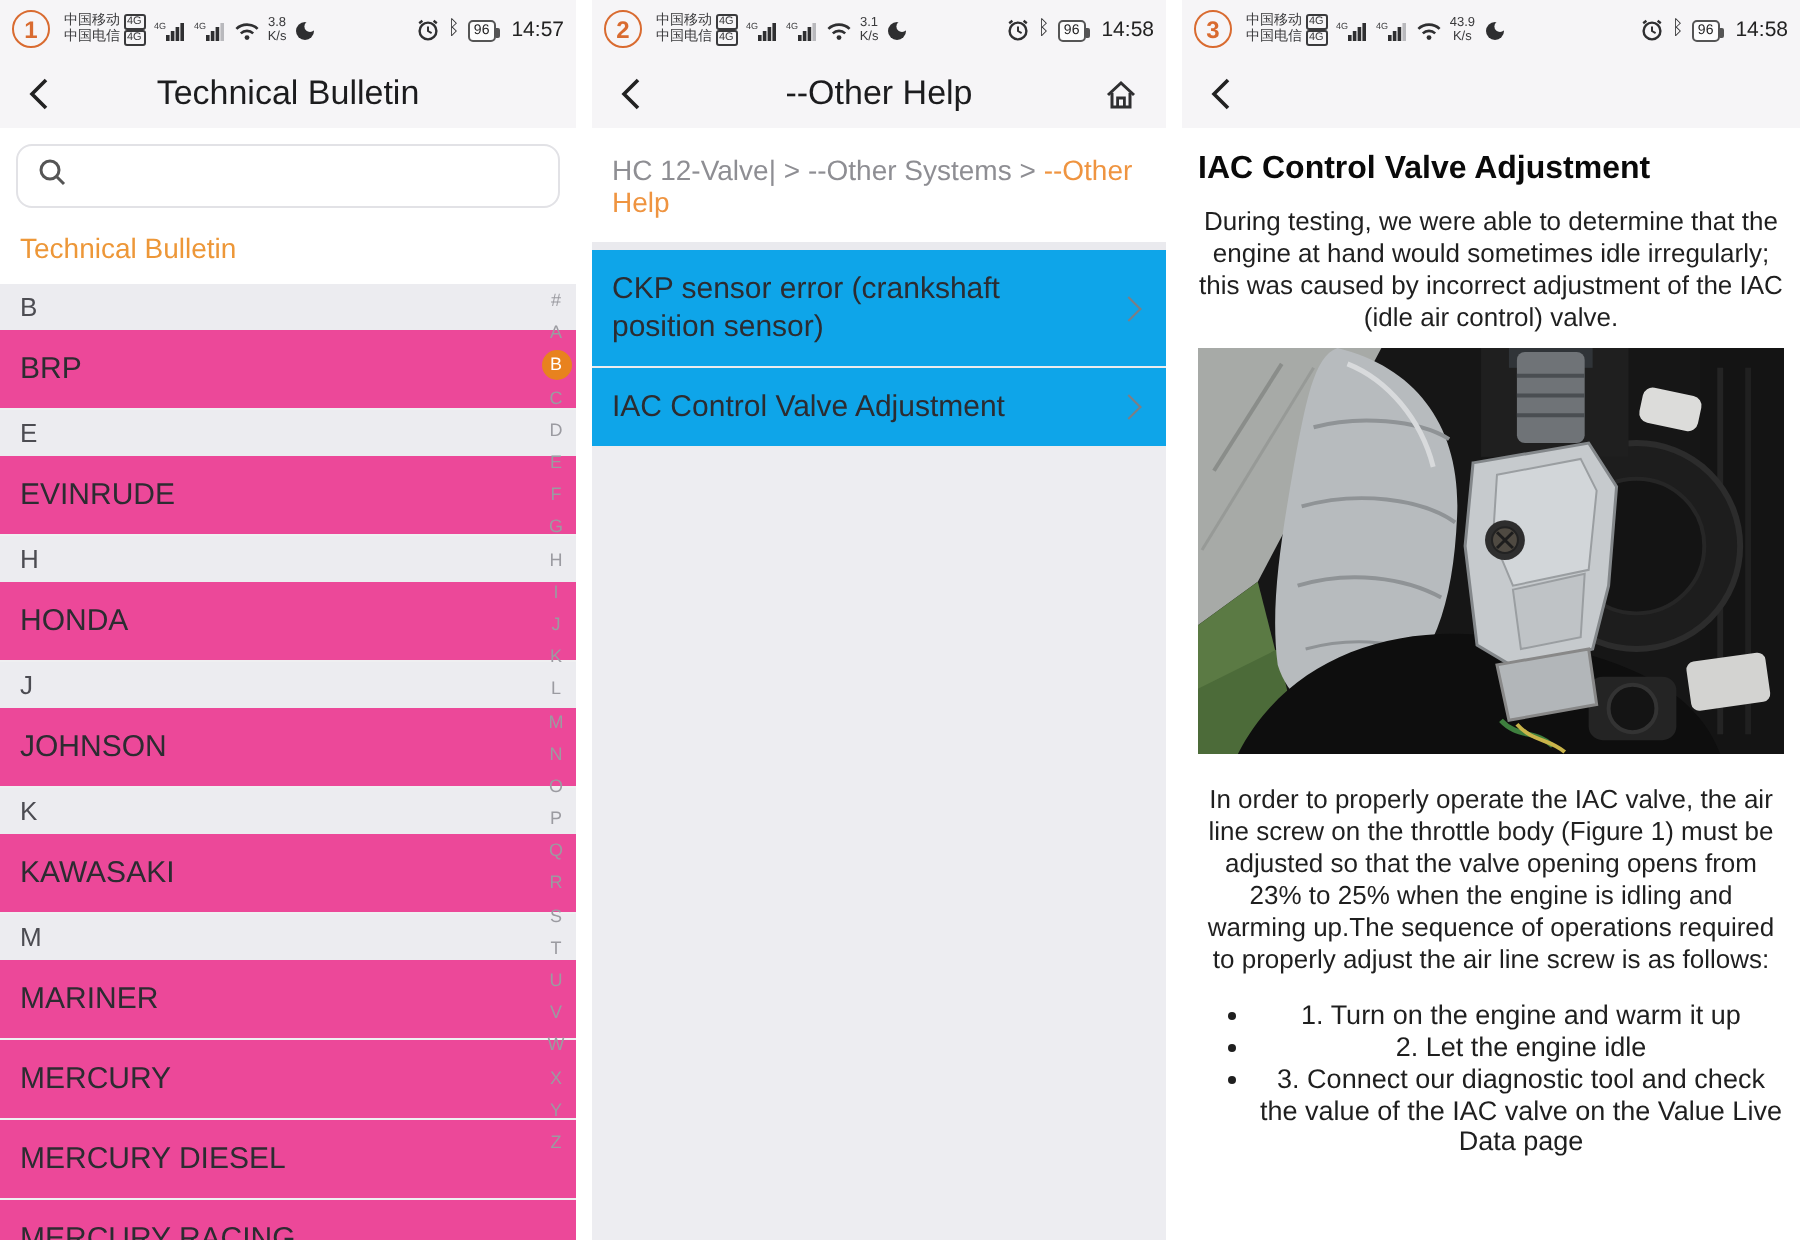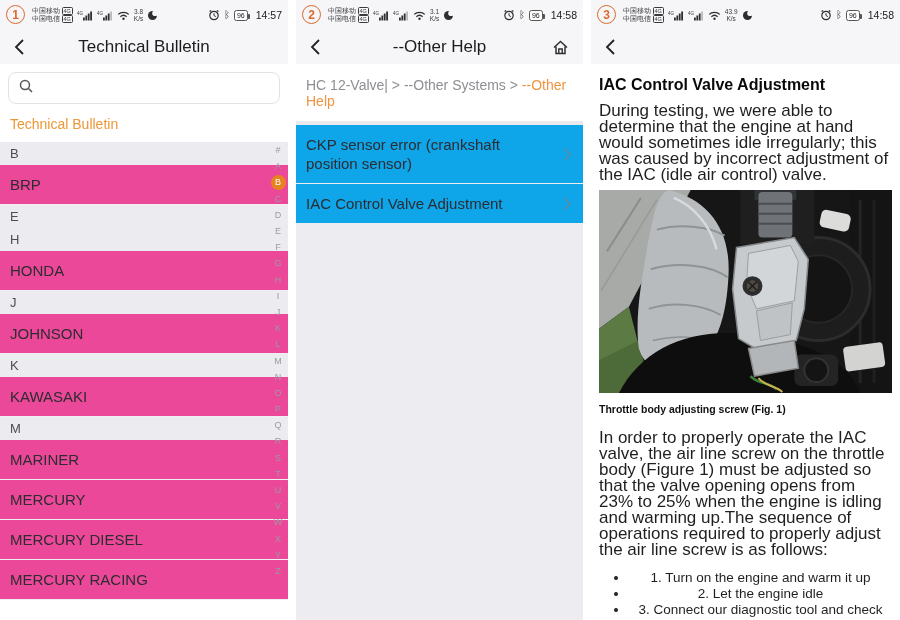--- a/index.html
+++ b/index.html
@@ -73,21 +73,21 @@
           padding:10px 14px 10px 10px; border-bottom:1px solid #ececee;
           background:#0ea5e9; cursor:pointer; }
   .hlabel { font-size:15px; line-height:19px; color:#2c2c31; padding-right:10px; }
   .chev { width:9px; height:9px; border-top:1.6px solid #7e7e83; border-right:1.6px solid #7e7e83;
           transform:rotate(45deg); flex:none; }
   .grayfill { flex:1; background:#ededf1; }
 
   
   .article { padding:0 8px; background:#fff; }
   .article h1 { font-size:16px; color:#0a0a0a; margin:12px 0 9px 0; font-weight:bold; }
-  .article p { font-size:17px; line-height:16px; color:#1f1f1f; }
+  .article p { font-size:13px; line-height:16px; color:#1f1f1f;text-align:center; }
   .photo { display:block; width:100%; height:203px; margin-top:7px; }
   .caption { margin-top:10px; font-size:10.5px; font-weight:bold; color:#111; }
   .article .p2 { margin-top:15px; }
   .steps { margin:12px 0 0 30px;text-align:center; }
   .steps li { font-size:13.5px; line-height:15.5px; color:#1f1f1f; margin-bottom:0.5px; }
 </style>
 </head>
 <body>
 
 <div class="stage">
@@ -172,20 +172,21 @@
           </svg>
       </span>
     </div>
 
     <div class="tb-label">Technical Bulletin</div>
 
     <div class="brandlist" id="brand-list">
         <div class="lhead">B</div>
         <div class="litem">BRP</div>
         <div class="lhead">E</div>
+        <div class="litem">EVINRUDE</div>
         <div class="lhead">H</div>
         <div class="litem">HONDA</div>
         <div class="lhead">J</div>
         <div class="litem">JOHNSON</div>
         <div class="lhead">K</div>
         <div class="litem">KAWASAKI</div>
         <div class="lhead">M</div>
         <div class="litem">MARINER</div>
         <div class="litem">MERCURY</div>
         <div class="litem">MERCURY DIESEL</div>
@@ -426,21 +427,20 @@
         <path d="M158,122 L194,114 L192,146 L162,152 Z" fill="#bfc3c6" stroke="#9a9ea1" stroke-width="1"></path>
         <circle cx="154" cy="97" r="10" fill="#2e2e2e"></circle>
         <circle cx="154" cy="97" r="6.5" fill="#4f4a42" stroke="#222222" stroke-width="1"></circle>
         <line x1="150" y1="93" x2="158" y2="101" stroke="#1d1d1d" stroke-width="1.5"></line>
         <line x1="158" y1="93" x2="150" y2="101" stroke="#1d1d1d" stroke-width="1.5"></line>
         <path d="M150,160 L196,152 L200,180 L156,188 Z" fill="#b2b6b9" stroke="#888888" stroke-width="1.5"></path>
         <path d="M152,188 C160,197 170,193 178,201" stroke="#3e7f3e" stroke-width="2.5" fill="none"></path>
         <path d="M160,190 C168,199 176,197 184,204" stroke="#c9b44a" stroke-width="2" fill="none"></path>
       </svg>
 
-      <div class="caption">Throttle body adjusting screw (Fig. 1)</div>
       <p class="p2">In order to properly operate the IAC valve, the air line screw on the throttle body (Figure 1) must be adjusted so that the valve opening opens from 23% to 25% when the engine is idling and warming up.The sequence of operations required to properly adjust the air line screw is as follows:</p>
       <ul class="steps" id="steps-list">
           <li>1. Turn on the engine and warm it up</li>
           <li>2. Let the engine idle</li>
           <li>3. Connect our diagnostic tool and check the value of the IAC valve on the Value Live Data page</li>
         </ul>
     </div>
   </div>
 
 </div>

